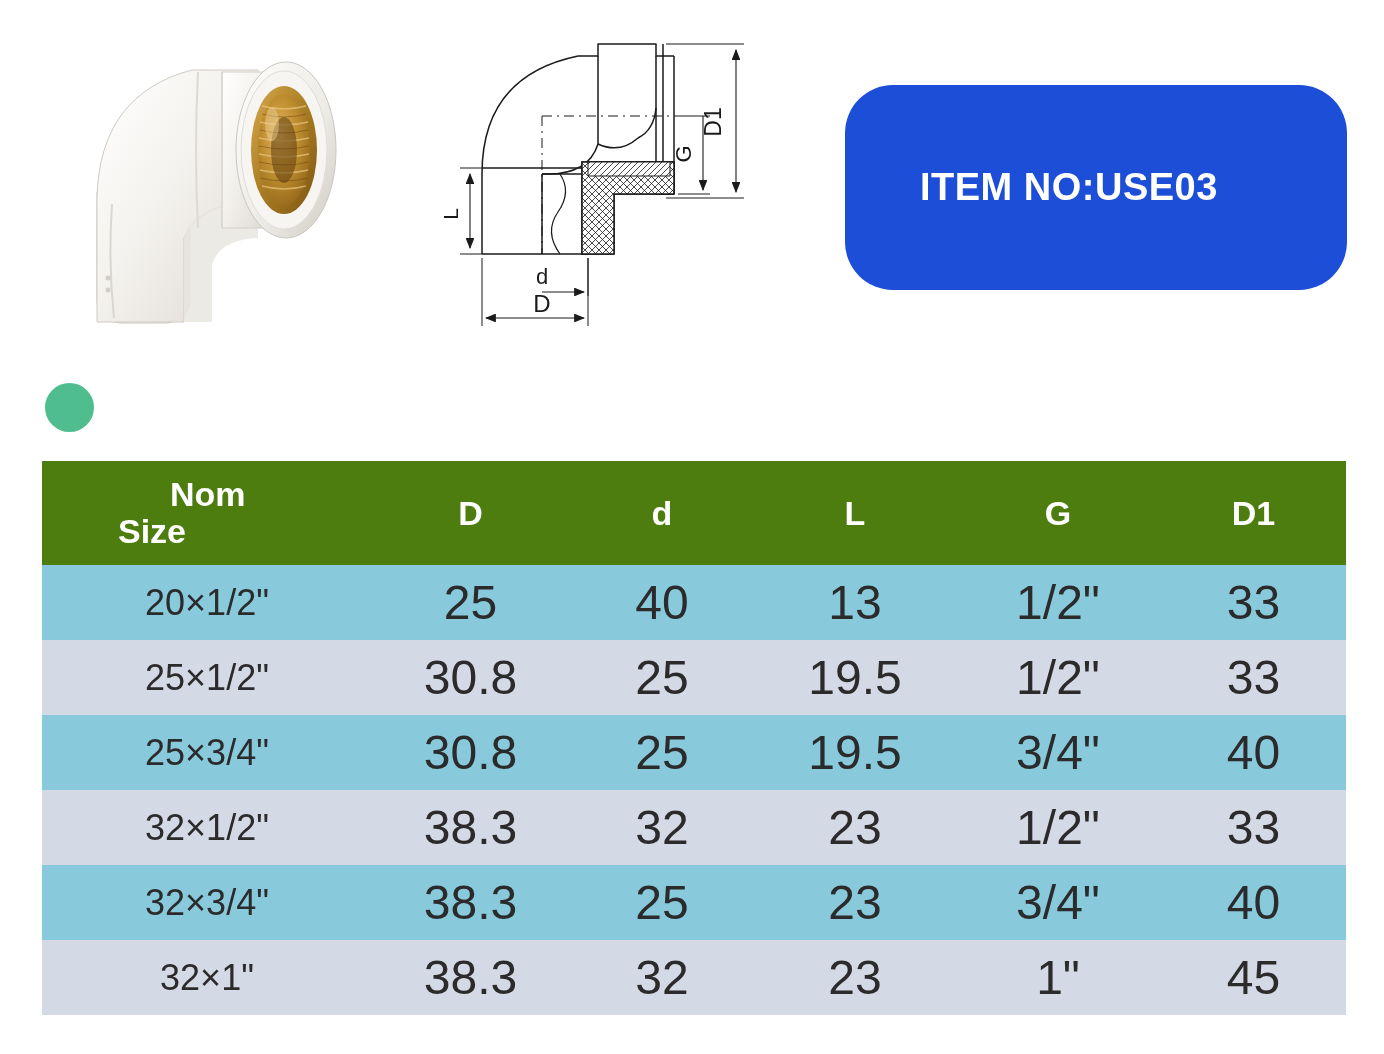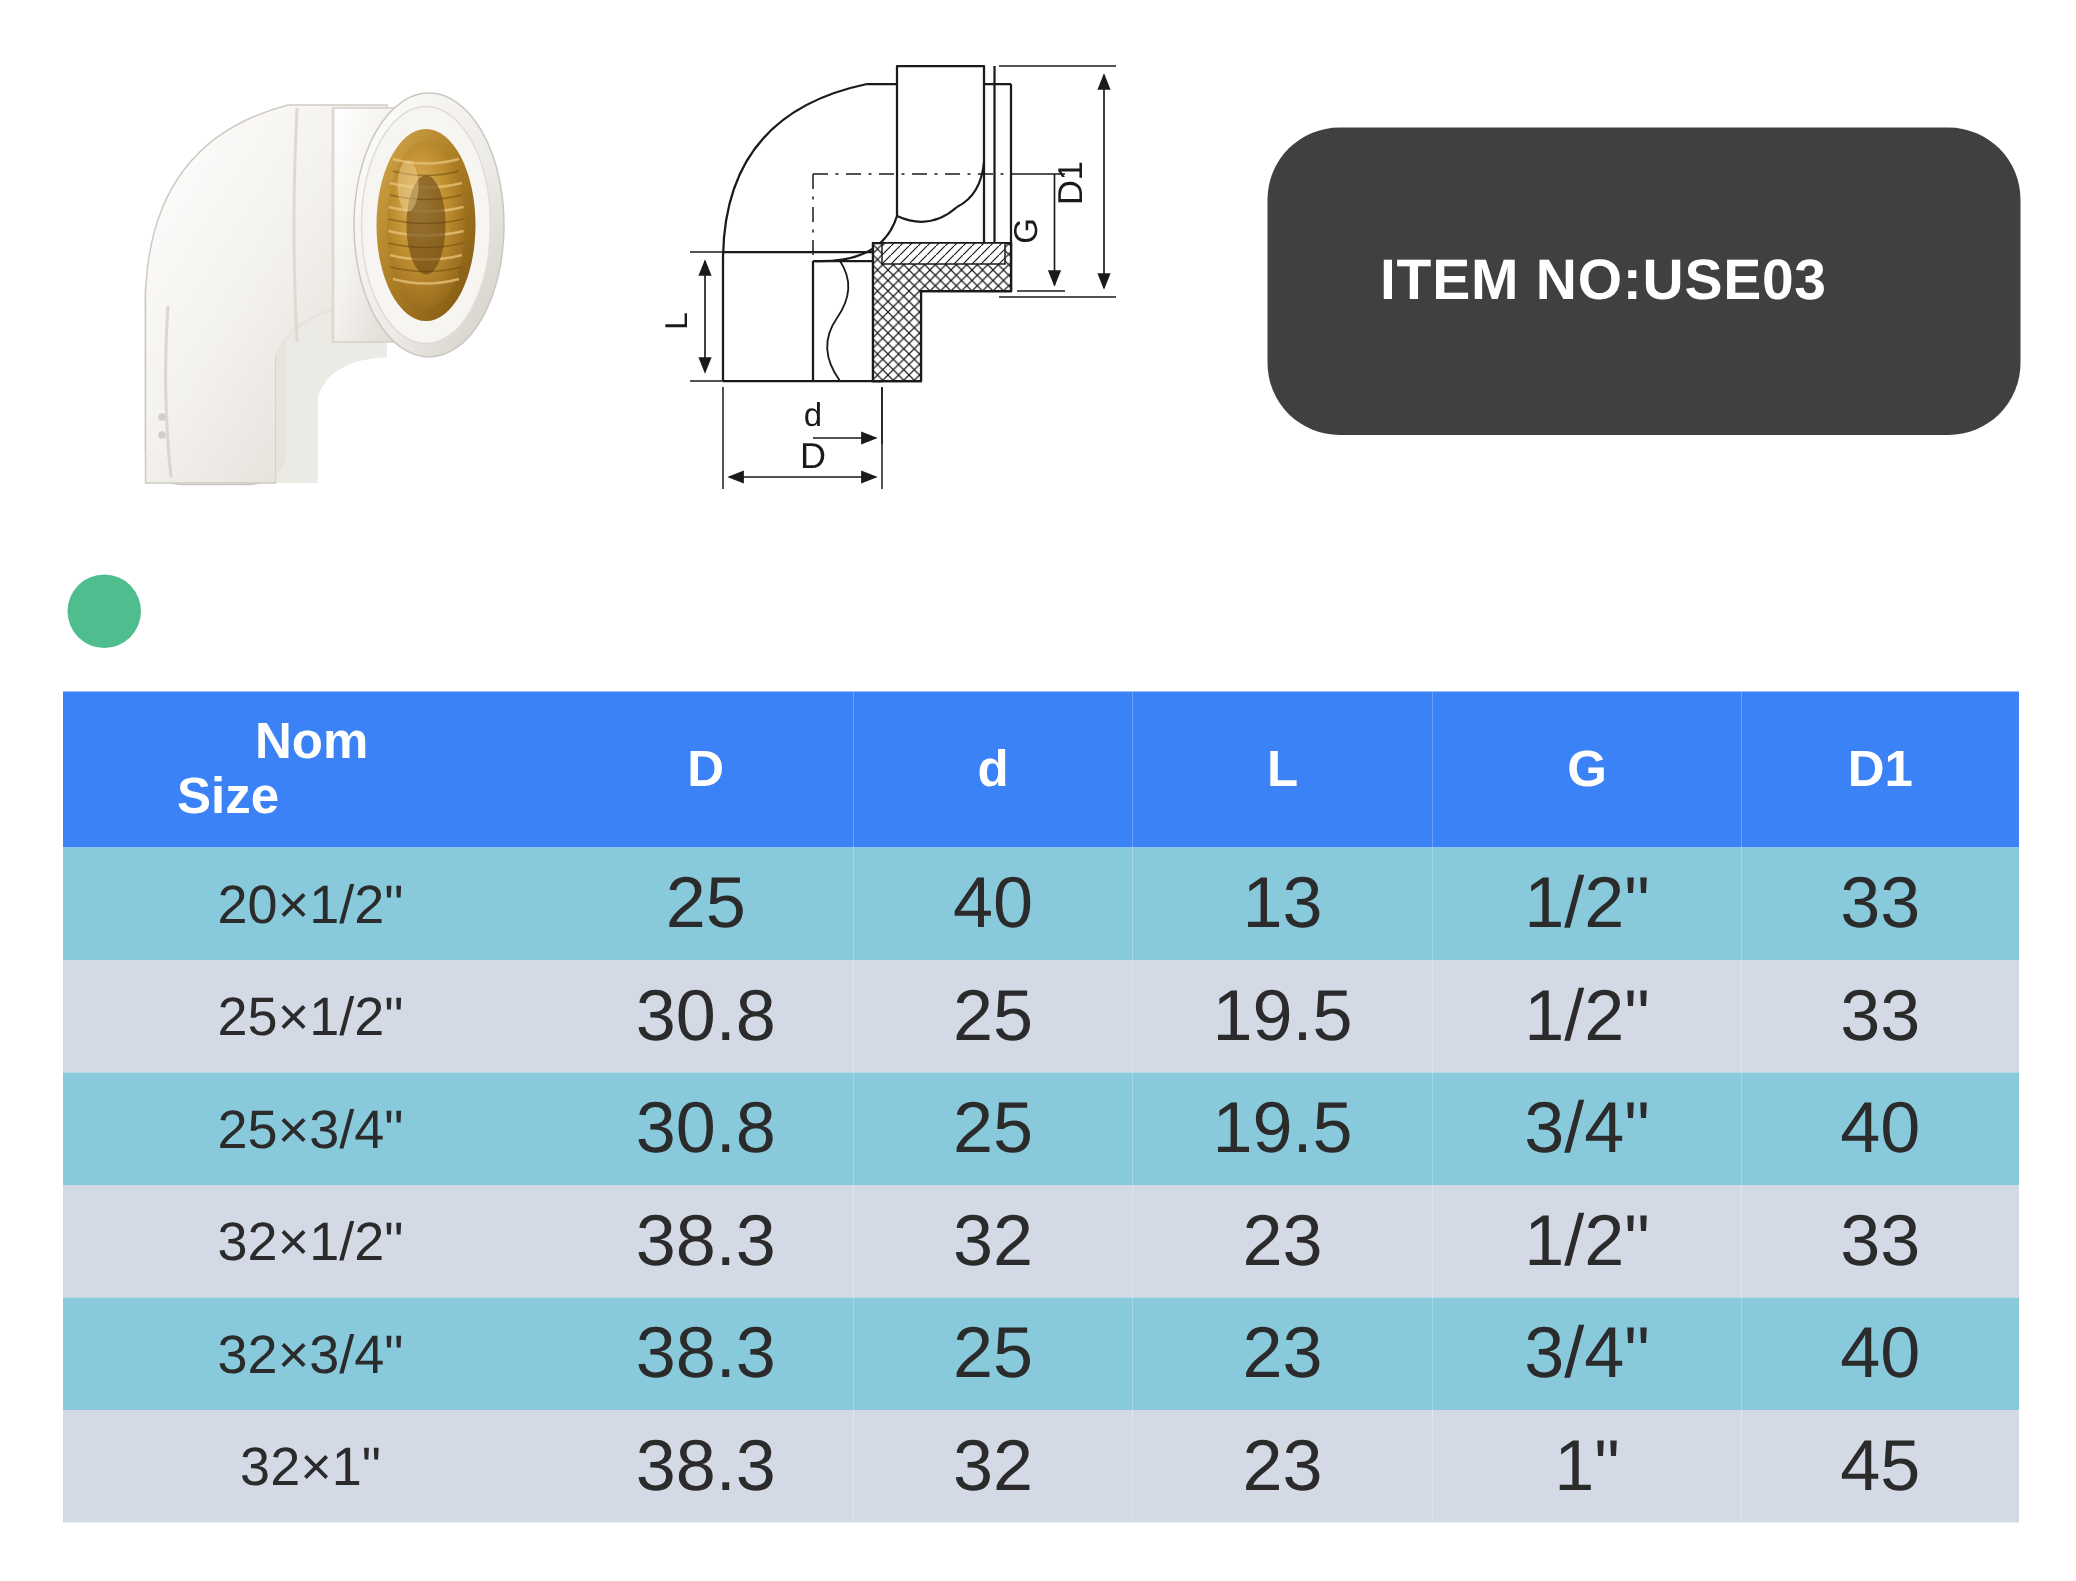--- a/index.html
+++ b/index.html
@@ -45,21 +45,21 @@
     height: 306px;
   }
 
   
   #item-badge {
     position: absolute;
     left: 845px;
     top: 85px;
     width: 502px;
     height: 205px;
-    background: #404040;
+    background: #1d4ed8;
     border-radius: 48px;
     display: flex;
     align-items: center;
     justify-content: flex-start;
   }
   #item-badge-label {
     color: #ffffff;
     font-size: 38px;
     font-weight: bold;
     letter-spacing: 0.5px;
@@ -104,21 +104,21 @@
     border-collapse: collapse;
     table-layout: fixed;
   }
   #spec-table th,
   #spec-table td {
     padding: 0;
     border: none;
     text-align: center;
     vertical-align: middle;
   }
-  #spec-table thead tr { height: 104px; background: #3b82f6; }
+  #spec-table thead tr { height: 104px; background: #4d7c0f; }
   #spec-table thead th {
     color: #ffffff;
     font-size: 34px;
     font-weight: bold;
   }
   #spec-table thead th.nom {
     font-size: 34px;
     line-height: 1.08;
     text-align: left;
     padding-left: 76px;

